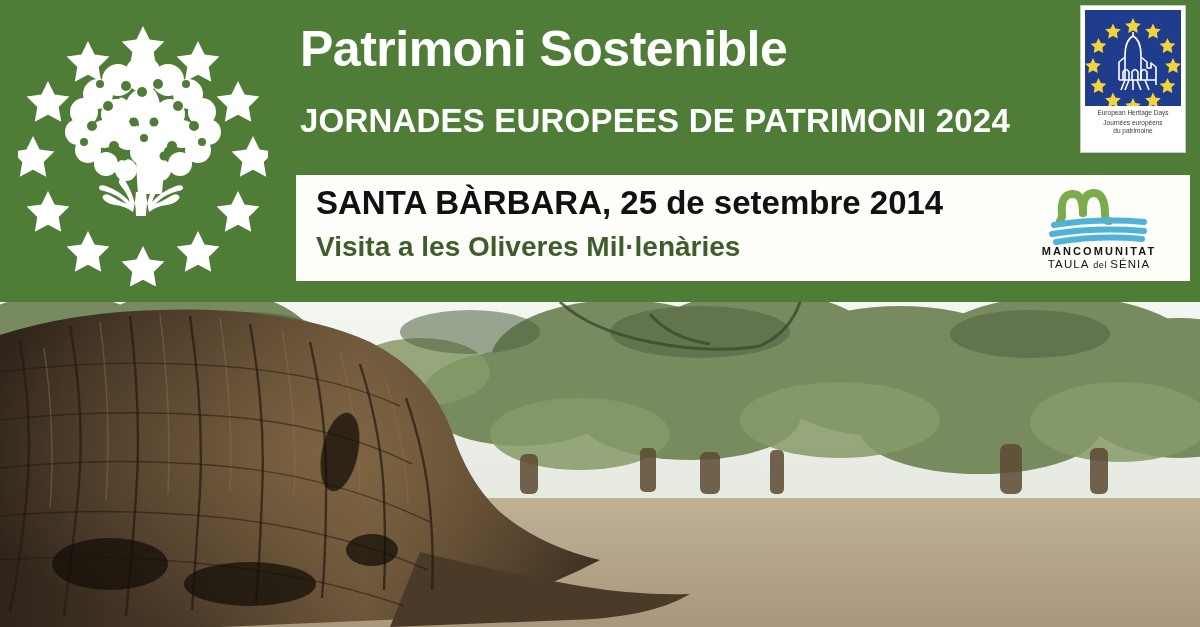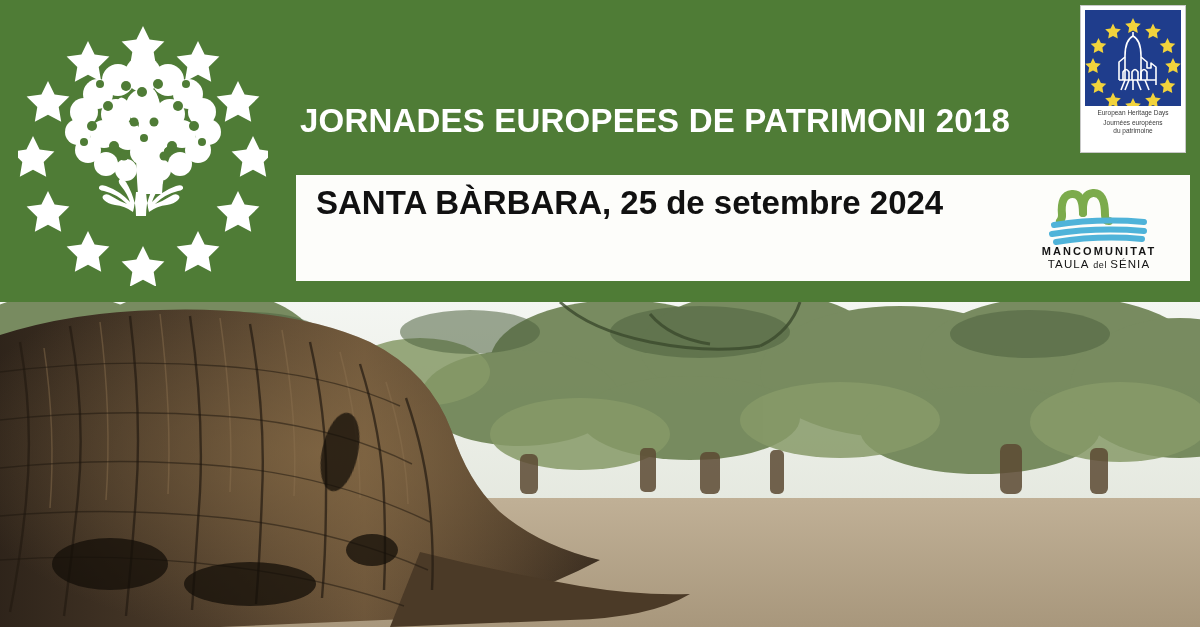--- a/index.html
+++ b/index.html
@@ -197,21 +197,22 @@
               <circle cx="126" cy="124" r="4"></circle>
             <circle cx="82" cy="70" r="4"></circle>
               <circle cx="168" cy="70" r="4"></circle>
             <circle cx="66" cy="128" r="4"></circle>
               <circle cx="184" cy="128" r="4"></circle>
           </g>
         </g>
       </svg>
     </div>
 
-    <div class="title-sub">JORNADES EUROPEES DE PATRIMONI 2018</div>
+    <div class="title-main">Patrimoni Sostenible</div>
+    <div class="title-sub">JORNADES EUROPEES DE PATRIMONI 2024</div>
 
     <div class="eu-logo">
       <span class="eu-flag">
         <svg viewBox="0 0 96 96" xmlns="http://www.w3.org/2000/svg">
           <rect x="0" y="0" width="96" height="96" fill="#1f3d8c"></rect>
           <g fill="#f2d33c">
             <path d="M48 8 l2.4 4.9 5.4 .8 -3.9 3.8 .9 5.4 -4.8-2.5 -4.8 2.5 .9-5.4 -3.9-3.8 5.4-.8z"></path>
             <path d="M68 13.5 l2.4 4.9 5.4 .8 -3.9 3.8 .9 5.4 -4.8-2.5 -4.8 2.5 .9-5.4 -3.9-3.8 5.4-.8z"></path>
             <path d="M82.5 28 l2.4 4.9 5.4 .8 -3.9 3.8 .9 5.4 -4.8-2.5 -4.8 2.5 .9-5.4 -3.9-3.8 5.4-.8z"></path>
             <path d="M88 48 l2.4 4.9 5.4 .8 -3.9 3.8 .9 5.4 -4.8-2.5 -4.8 2.5 .9-5.4 -3.9-3.8 5.4-.8z"></path>
@@ -245,21 +246,22 @@
         </svg>
       </span>
       <div class="eu-caption">
         <div class="l1">European Heritage Days</div>
         <div class="l2">Journées européens</div>
         <div class="l3">du patrimoine</div>
       </div>
     </div>
 
     <div class="banner">
-      <div class="banner-place">SANTA BÀRBARA, 25 de setembre 2024</div>
+      <div class="banner-place">SANTA BÀRBARA, 25 de setembre 2014</div>
+      <div class="banner-visit">Visita a les Oliveres Mil·lenàries</div>
 
       <div class="manco">
         <svg viewBox="0 0 170 64" xmlns="http://www.w3.org/2000/svg">
 
           <g fill="none" stroke="#7cab4c" stroke-width="8" stroke-linecap="round">
             <path d="M48 34 q-2 -20 10 -21 q11 -1 11 19"></path>
             <path d="M69 32 q-1 -19 10 -20 q12 -1 12 22 q0 6 4 6"></path>
             <path d="M48 34 q0 4 -2 6"></path>
           </g>
 

